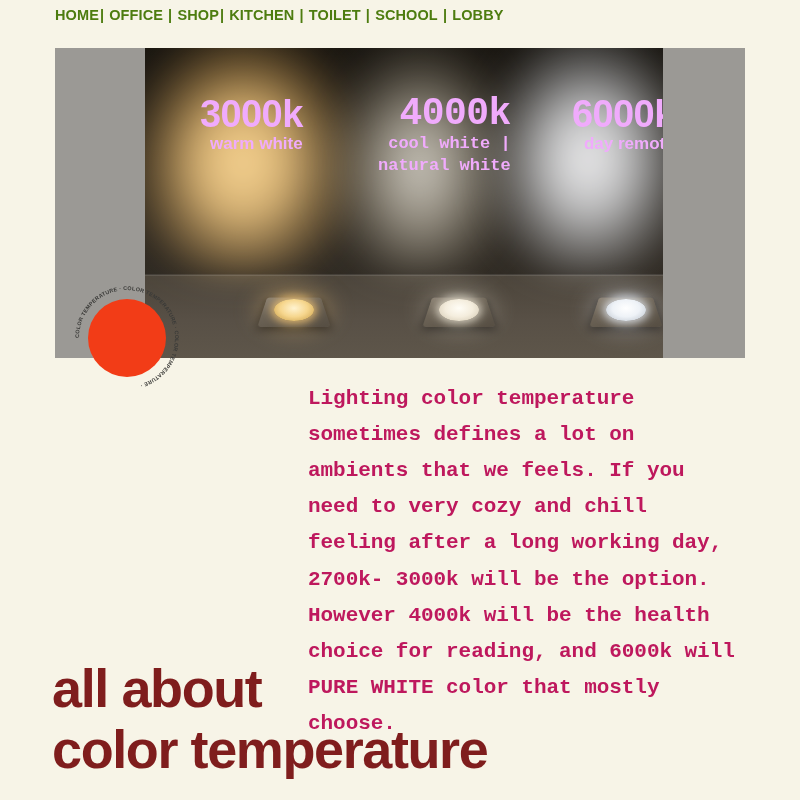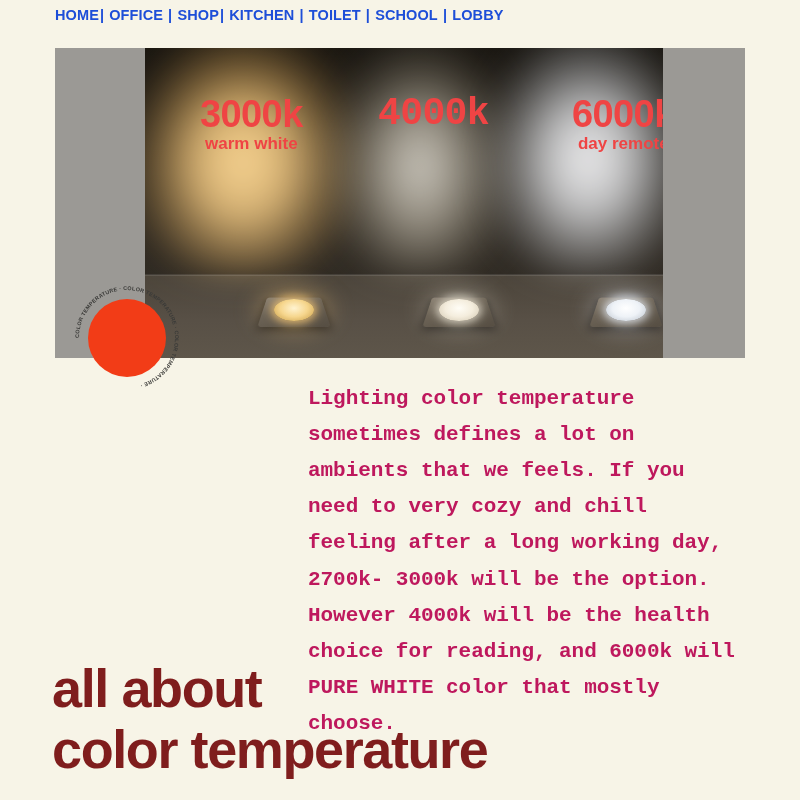--- a/index.html
+++ b/index.html
@@ -15,21 +15,21 @@
     position: relative;
   }
 
   
   .nav {
     position: absolute;
     left: 55px;
     top: 7px;
     font-size: 14.5px;
     font-weight: bold;
-    color: #1d4ed8;
+    color: #4d7c0f;
     letter-spacing: 0.1px;
     white-space: nowrap;
   }
   .nav span { display: inline; }
   .nav .sep { padding: 0 1px; }
 
   
   .hero {
     position: absolute;
     left: 55px;
@@ -129,22 +129,22 @@
 
   
   .labels {
     position: absolute;
     left: 0; top: 0;
     width: 100%; height: 227px;
     z-index: 4;
   }
   .label-grp {
     position: absolute;
-    color: #ef4444;
-    text-align: center;
+    color: #f0abfc;
+    text-align: right;
   }
   .label-grp .kelvin {
     font-size: 38px;
     font-weight: bold;
     line-height: 1;
     letter-spacing: -0.6px;
     white-space: nowrap;
   }
   .label-grp .desc {
     font-size: 17px;
@@ -280,20 +280,22 @@
     <div class="cone cool"></div>
     <div class="cone day"></div>
 
     <div class="labels">
       <div class="label-grp grp-1">
         <div class="kelvin">3000k</div>
         <div class="desc">warm white</div>
       </div>
       <div class="label-grp grp-2">
         <div class="kelvin">4000k</div>
+        <div class="desc">cool white |
+natural white</div>
       </div>
       <div class="label-grp grp-3">
         <div class="kelvin">6000k</div>
         <div class="desc">day remote</div>
       </div>
     </div>
 
     <div class="fixture fx-1">
       <div class="glow"></div>
       <div class="plate"></div>

